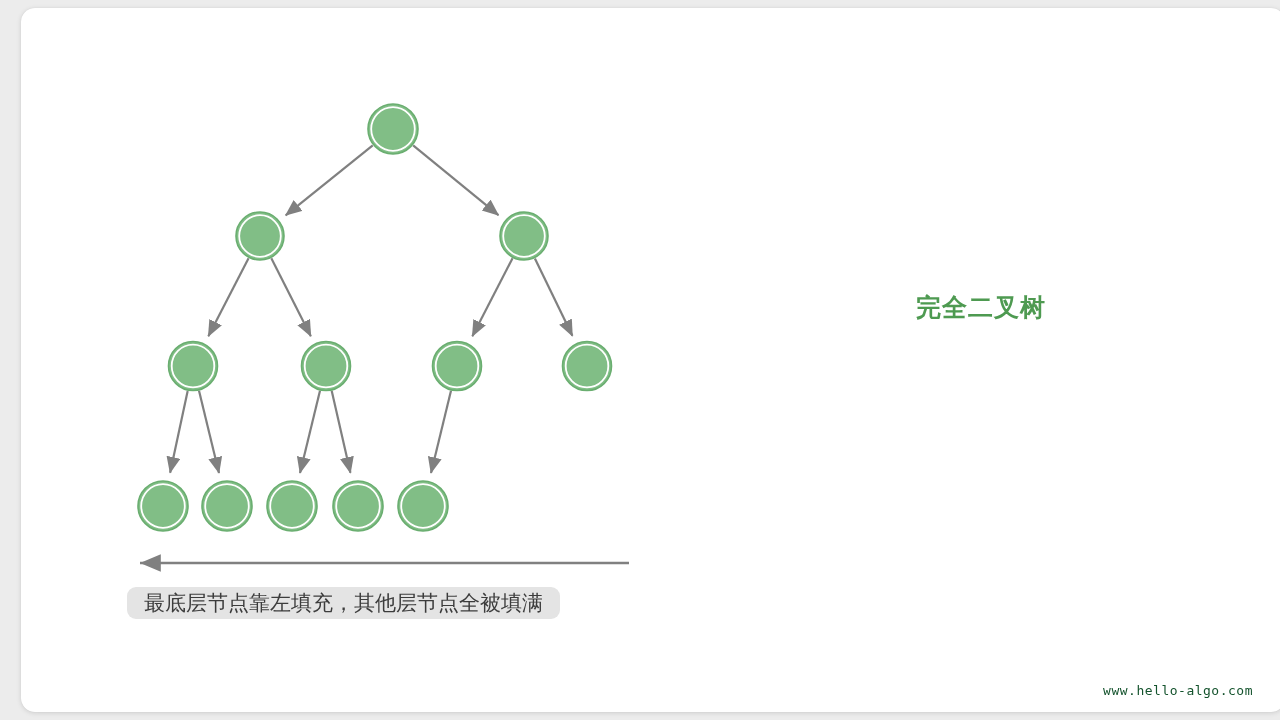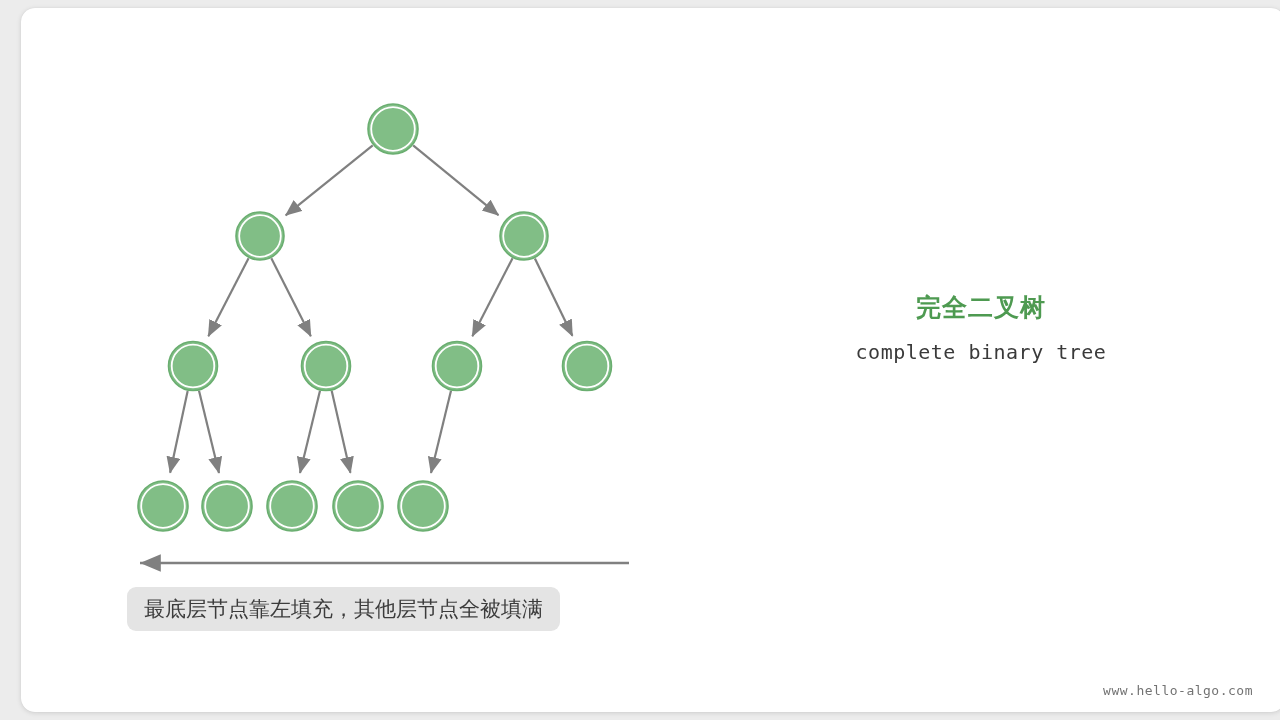--- a/index.html
+++ b/index.html
@@ -55,39 +55,39 @@
     margin-top: 18px;
     font-family: "DejaVu Sans Mono", monospace;
     font-size: 20px;
     color: #3a3a3a;
     letter-spacing: 0.5px;
   }
   .caption-pill {
     position: absolute;
     left: 114px;
     top: 587px;
-    height: 44px;
+    height: 32px;
     box-sizing: border-box;
     padding: 16px 17px;
     display: flex;
     align-items: center;
     background: #e4e4e4;
     border-radius: 9px;
     font-family: Liberation Serif, serif;
     font-size: 21px;
     color: #3c3c3c;
     white-space: nowrap;
   }
   .watermark {
     position: absolute;
     right: 40px;
     bottom: 22px;
     font-family: "DejaVu Sans Mono", monospace;
     font-size: 13px;
-    color: #737373;
+    color: #14532d;
     letter-spacing: 0.5px;
   }
 </style>
 </head>
 <body>
 
 <div id="stage">
 
   <div id="card"></div>
 
@@ -175,21 +175,20 @@
           <circle cx="410" cy="506" r="20" fill="#81be86" stroke="none"></circle>
         </g>
       </g>
     <g id="direction-layer">
         <line x1="616" y1="563" x2="127" y2="563" stroke="#808080" stroke-width="2.6" marker-end="url(#arrowhead-flat)"></line>
       </g>
   </svg>
 
   <div class="label-block">
     <div class="label-title">完全二叉树</div>
-    <div class="label-sub">complete binary tree</div>
   </div>
 
   <div class="caption-pill">
     <span>最底层节点靠左填充，其他层节点全被填满</span>
   </div>
 
   <div class="watermark">www.hello-algo.com</div>
 
 </div>
 

